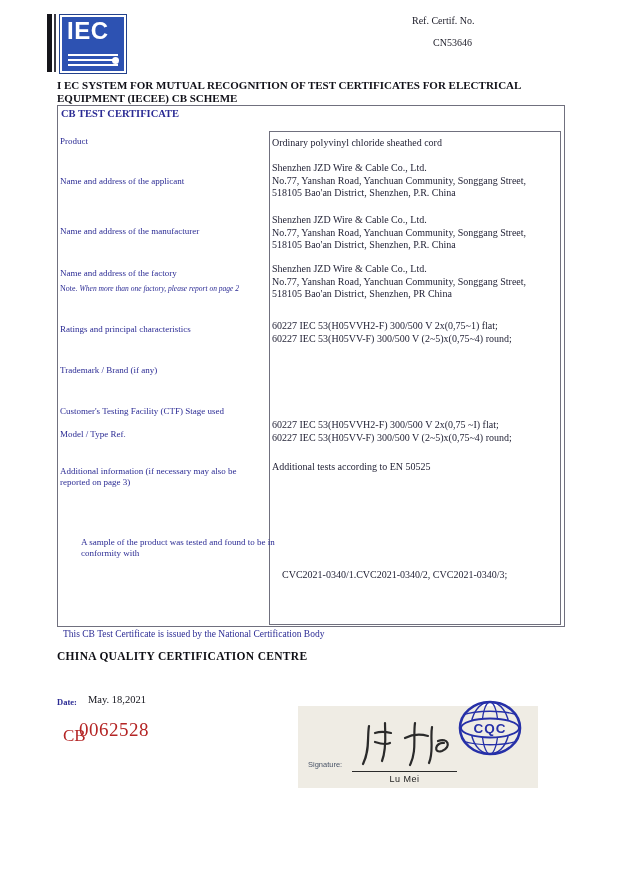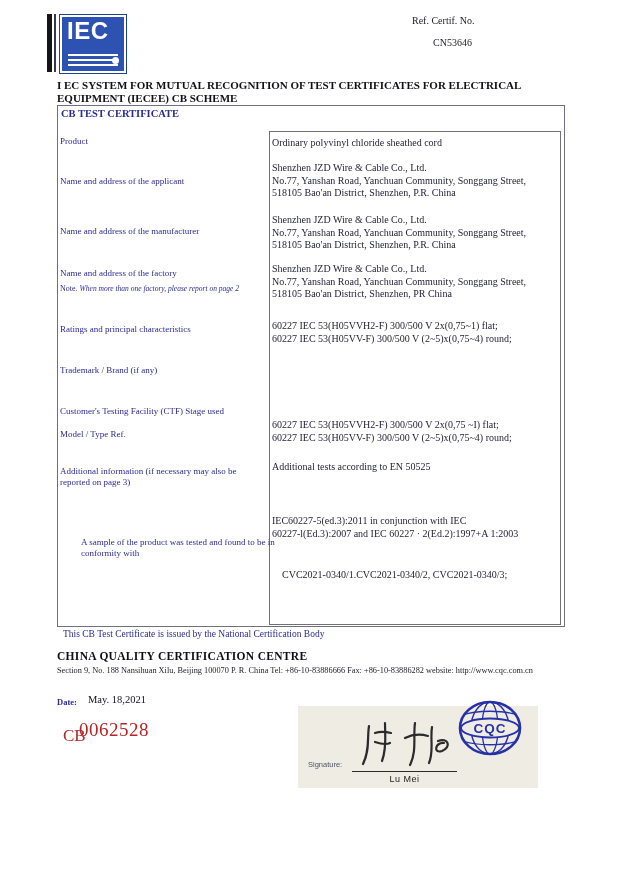--- a/index.html
+++ b/index.html
@@ -139,33 +139,28 @@
     <div class="vline">60227 IEC 53(H05VVH2-F) 300/500 V 2x(0,75 ~I) flat;</div>
     <div class="vline">60227 IEC 53(H05VV-F) 300/500 V (2~5)x(0,75~4) round;</div>
   </div>
   <div class="lbl" style="top:429px;">Model / Type Ref.</div>
 
   
   <div class="val" style="top:461px;">Additional tests according to EN 50525</div>
   <div class="lbl" style="top:466px;">Additional information (if necessary may also be reported on page 3)</div>
 
   
-  <div class="val" style="top:515px;">
-    <div class="vline">IEC60227-5(ed.3):2011 in conjunction with IEC</div>
-    <div class="vline">60227-l(Ed.3):2007 and IEC 60227 · 2(Ed.2):1997+A 1:2003</div>
-  </div>
   <div class="lbl" style="top:537px;margin-left:21px;">A sample of the product was tested and found to be in conformity with</div>
 
   
   <div class="val" style="top:569px;left:282px;">CVC2021-0340/1.CVC2021-0340/2, CVC2021-0340/3;</div>
 
   
   <div class="abs issued">This CB Test Certificate is issued by the National Certification Body</div>
   <div class="abs ncb-name">CHINA QUALITY CERTIFICATION CENTRE</div>
-  <div class="abs ncb-addr">Section 9, No. 188 Nansihuan Xilu, Beijing 100070 P. R. China Tel: +86-10-83886666 Fax: +86-10-83886282 website: http://www.cqc.com.cn</div>
 
   <div class="abs date-label">Date:</div>
   <div class="abs date-value">May. 18,2021</div>
 
   <div class="abs cb-prefix">CB</div>
   <div class="abs cb-number">0062528</div>
 
   
   <div class="abs stamp-area"></div>
 

